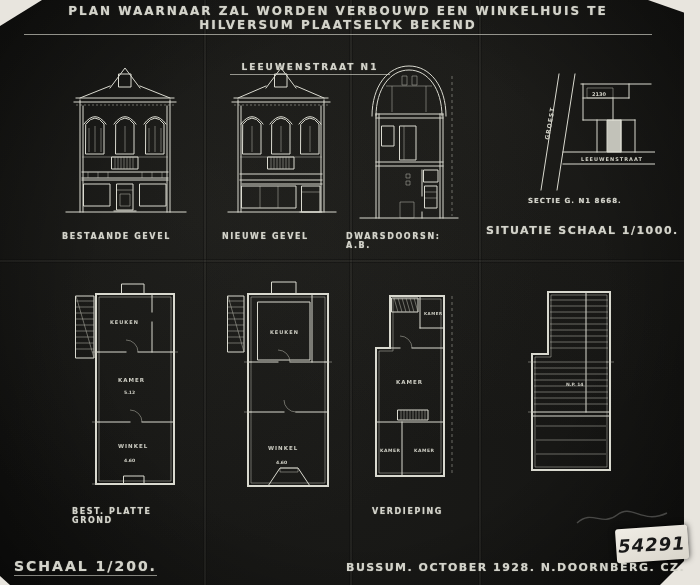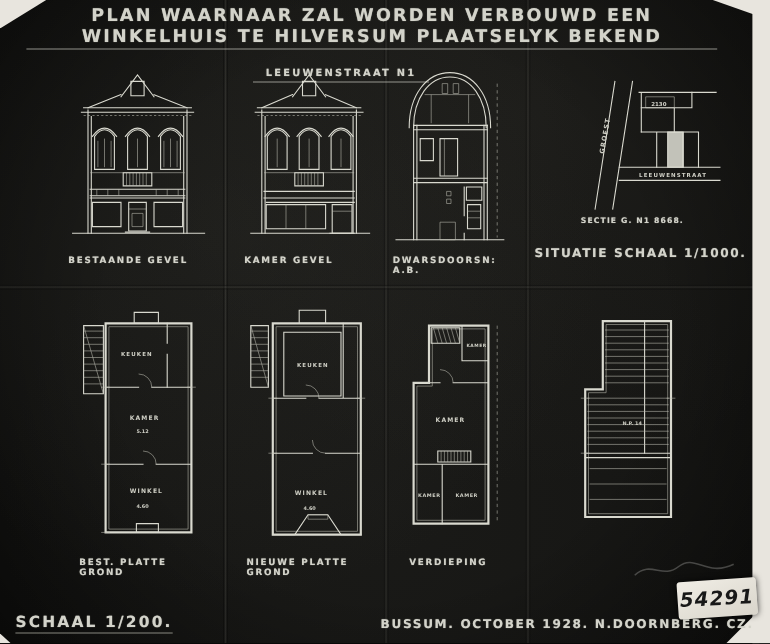--- a/index.html
+++ b/index.html
@@ -12,21 +12,21 @@
       radial-gradient(circle at 50% 80%, rgba(60,60,56,0.12), transparent 60%),
       radial-gradient(circle at 50% 50%, transparent 55%, rgba(0,0,0,0.55)),
       #151513;
   }
   .crease-v{position:absolute;top:0;bottom:0;width:4px;
     background:linear-gradient(90deg, rgba(0,0,0,0.5), rgba(150,148,138,0.14), rgba(0,0,0,0.5));}
   .crease-h{position:absolute;left:0;right:0;height:4px;
     background:linear-gradient(180deg, rgba(0,0,0,0.5), rgba(150,148,138,0.13), rgba(0,0,0,0.5));}
   .edge{position:absolute;background:#e8e5de;}
   .hand{color:#d3d3ca;text-shadow:0 0 1px rgba(220,220,210,0.6);}
-  .title-line{position:absolute;letter-spacing:2px;font-size:16px;font-weight:bold;
+  .title-line{position:absolute;letter-spacing:2px;font-size:12px;font-weight:bold;
     text-align:center;border-bottom:1px solid rgba(215,215,205,0.65);padding-bottom:2px;}
   .drawing{position:absolute;}
   .cap{position:absolute;font-size:8px;letter-spacing:1.6px;text-align:left;font-weight:bold;}
   .smallnote{position:absolute;font-size:7px;letter-spacing:1px;font-weight:bold;}
   .bignote{position:absolute;font-size:11px;letter-spacing:1.5px;font-weight:bold;}
   svg{display:block;}
   svg *{vector-effect:non-scaling-stroke;}
   .ln{stroke:#d9d9cf;stroke-width:1;fill:none;stroke-linecap:square;}
   .ln2{stroke:#d9d9cf;stroke-width:2;fill:none;}
   .thin{stroke:#bdbdb2;stroke-width:0.6;fill:none;opacity:0.85;}
@@ -155,22 +155,22 @@
       <rect x="104" y="52" width="14" height="32" fill="rgba(225,225,214,0.85)" stroke="#d9d9cf"></rect>
       <path class="ln" d="M60,84 H152 M60,96 H152"></path>
       <text class="svgtxt" x="78" y="93" font-size="5" letter-spacing="1">LEEUWENSTRAAT</text>
     </svg>
   </div>
 
   <div class="smallnote hand" style="left:528px;top:197px;">SECTIE G. N1 8668.</div>
   <div class="bignote hand" style="left:486px;top:224px;">SITUATIE  SCHAAL 1/1000.</div>
 
   <div class="cap hand" style="left:62px;top:232px;width:128px;">BESTAANDE GEVEL</div>
-  <div class="cap hand" style="left:222px;top:232px;width:118px;">KAMER GEVEL</div>
-  <div class="cap hand" style="left:357px;top:232px;width:106px;">DWARSDOORSN: A.B.</div>
+  <div class="cap hand" style="left:222px;top:232px;width:118px;">NIEUWE GEVEL</div>
+  <div class="cap hand" style="left:346px;top:232px;width:106px;">DWARSDOORSN: A.B.</div>
 
   <div class="drawing" style="left:70px;top:282px;">
     <svg width="124" height="214" viewBox="0 0 124 214">
       <rect class="ln2" x="26" y="12" width="78" height="190"></rect>
       <rect class="thin" x="29" y="15" width="72" height="184"></rect>
       <rect class="ln" x="52" y="2" width="22" height="10"></rect>
       <rect class="ln" x="6" y="14" width="18" height="62"></rect>
       <path class="thin" d="M6,19 H24 M6,25 H24 M6,31 H24 M6,37 H24 M6,43 H24 M6,49 H24 M6,55 H24 M6,61 H24 M6,67 H24 M6,14 L24,76"></path>
       <path class="ln" d="M26,70 H56 M68,70 H104"></path>
       <path class="thin" d="M68,70 A12,12 0 0,0 56,58"></path>
@@ -236,21 +236,20 @@
       <path class="ln" d="M64,14 V134" stroke-width="1.5"></path>
       <path class="thin" d="M12,84 H86 M12,90 H86 M12,96 H86 M12,102 H86 M12,108 H86 M12,114 H86 M12,120 H86 M12,126 H86"></path>
       <path class="ln" d="M10,134 H88 M10,138 H88"></path>
       <text class="svgtxt" x="44" y="108" font-size="4.5">N.P. 14</text>
       <path class="thin" d="M14,148 H84 M14,162 H84 M14,176 H84"></path>
       <path class="thin" d="M6,84 H14 M6,134 H14 M84,84 H92"></path>
     </svg>
   </div>
 
   <div class="cap hand" style="left:72px;top:507px;width:120px;">BEST. PLATTE GROND</div>
-  <div class="cap hand" style="left:224px;top:507px;width:128px;">NIEUWE PLATTE GROND</div>
   <div class="cap hand" style="left:372px;top:507px;width:92px;">VERDIEPING</div>
 
   <svg width="100" height="26" style="position:absolute;left:572px;top:505px;">
     <path d="M5,18 C20,4 30,22 45,10 S70,20 95,8" stroke="rgba(200,200,195,0.30)" stroke-width="1.4" fill="none"></path>
   </svg>
 
   <div id="sticker">
     <span>54291</span>
   </div>
 

